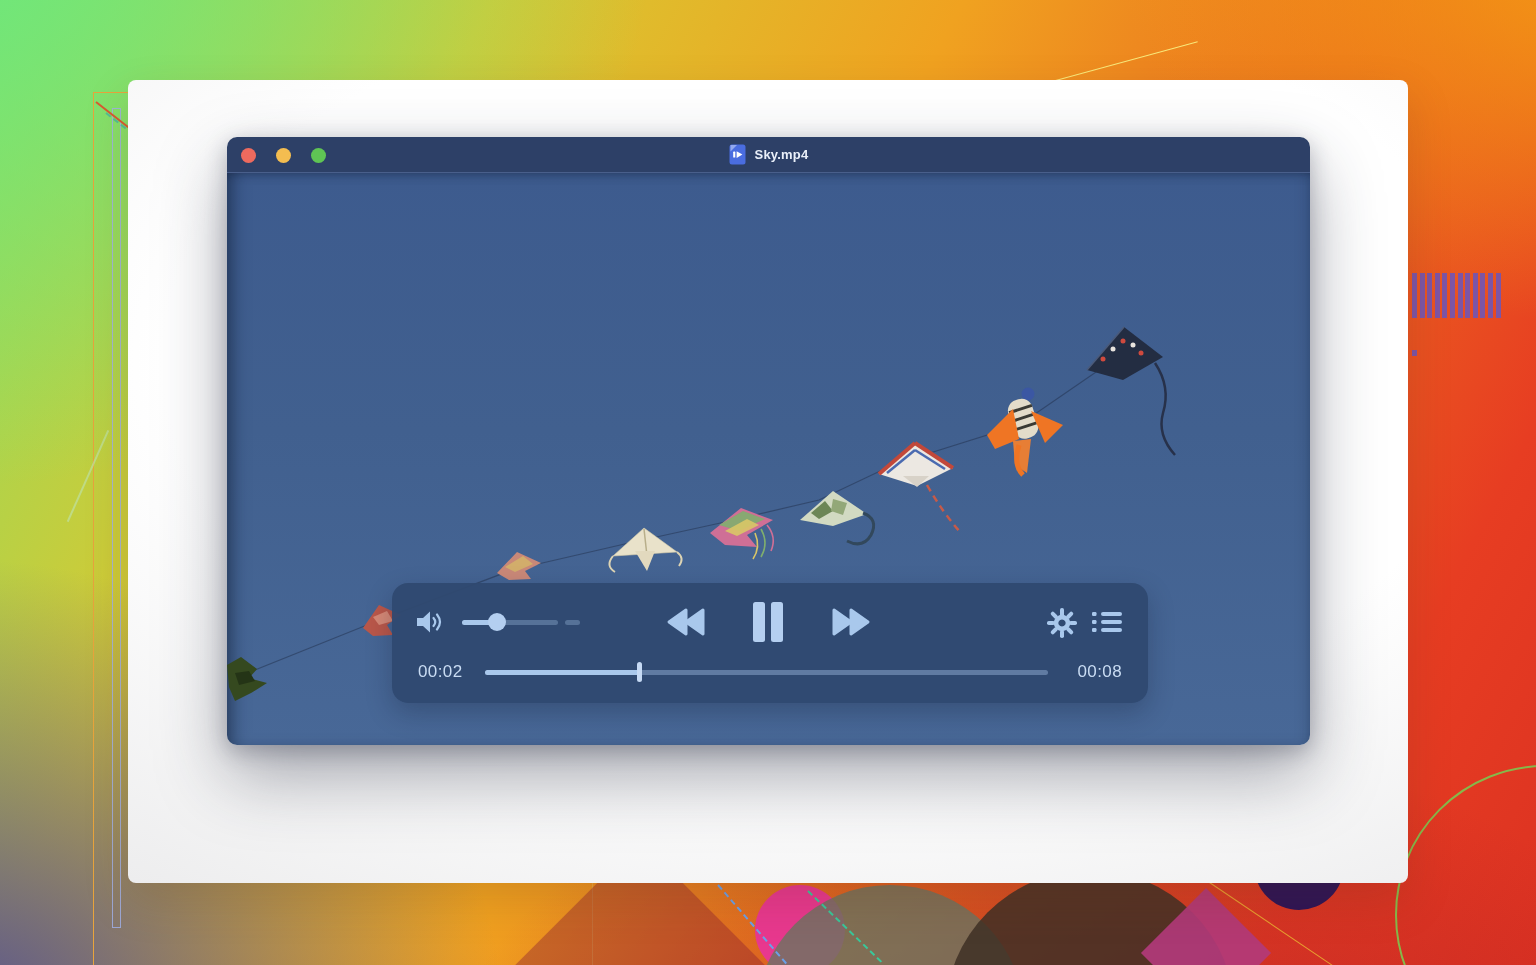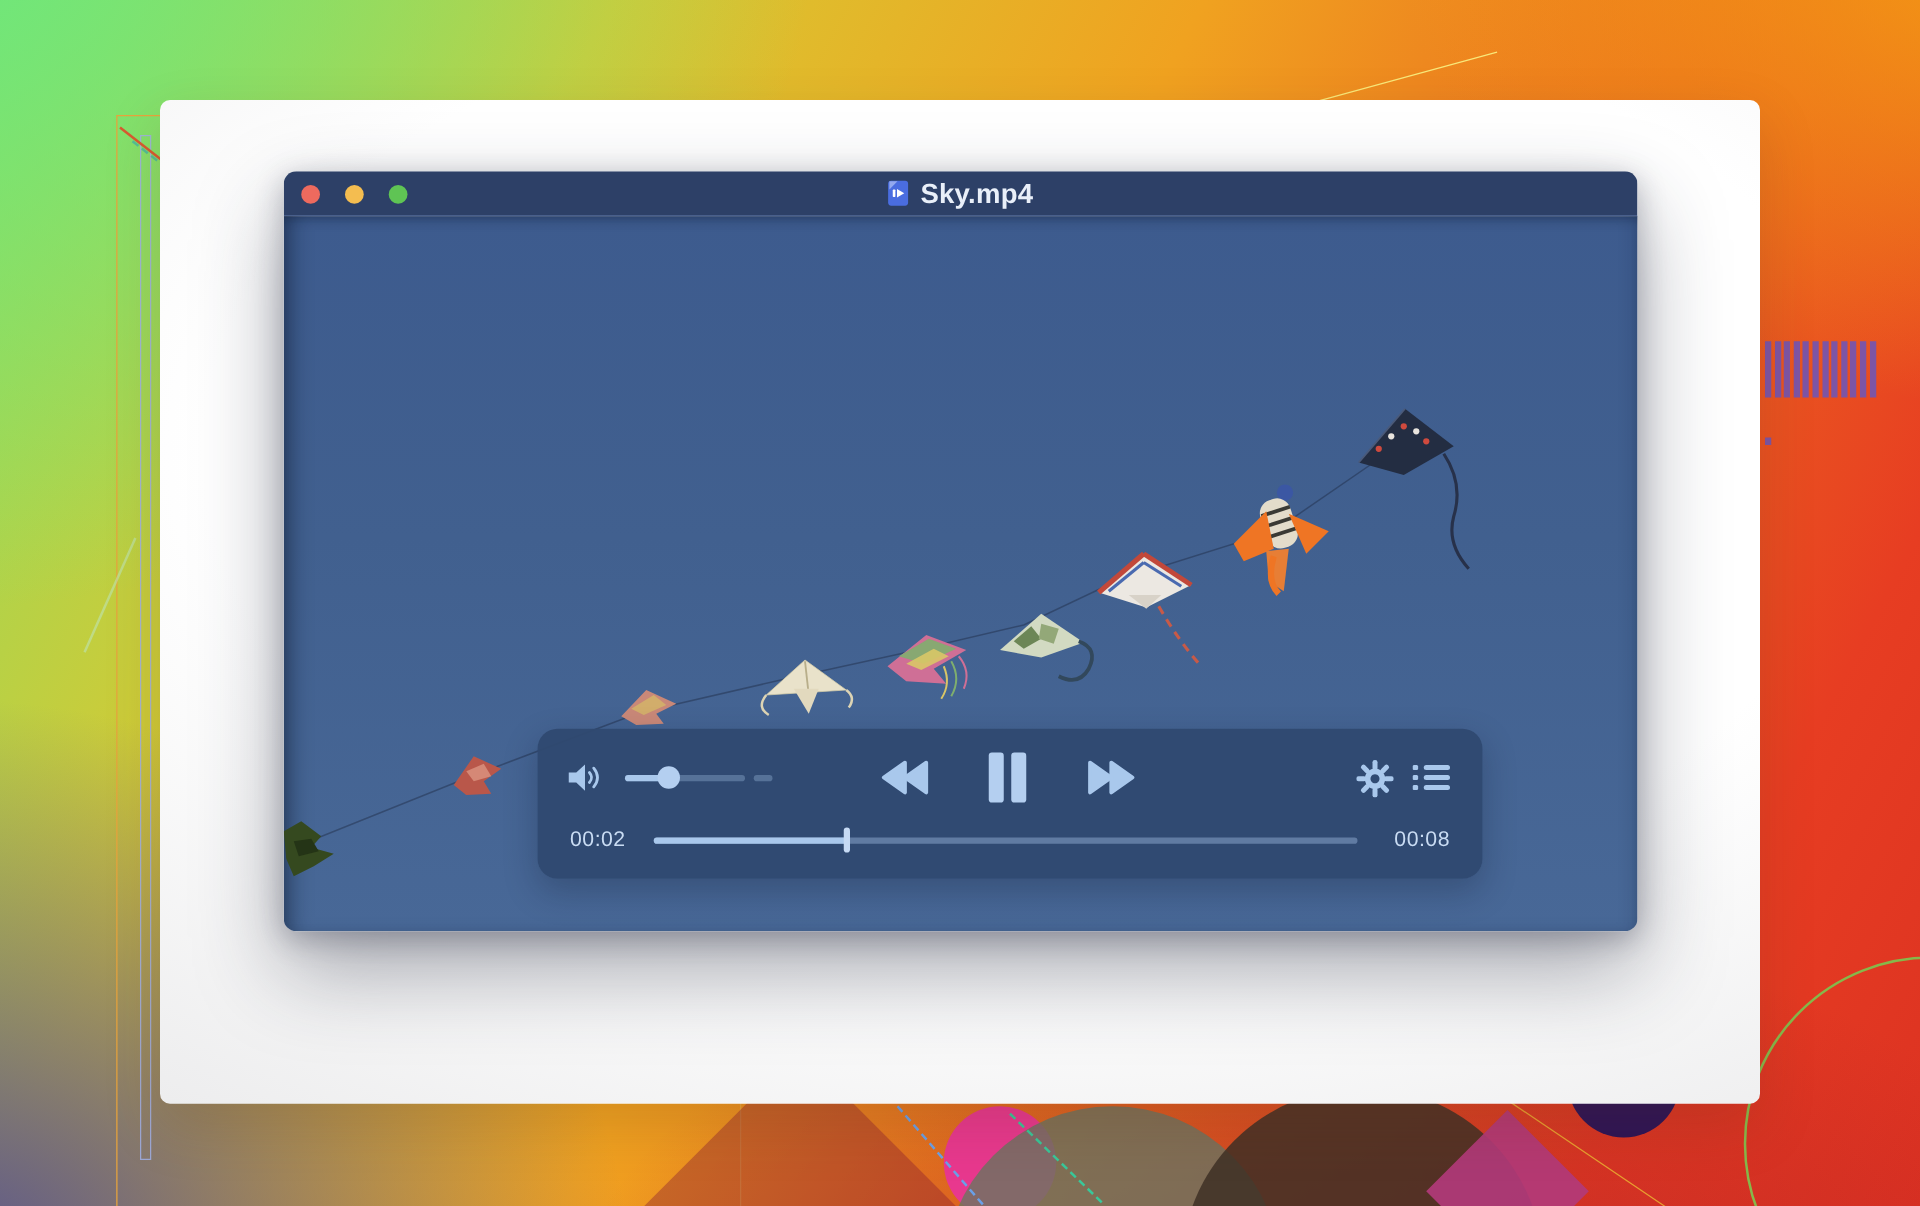--- a/index.html
+++ b/index.html
@@ -68,37 +68,36 @@
     position:relative; height:36px; background:#2d4067;
     border-bottom:1px solid rgba(125,155,205,.35);
     display:flex; align-items:center; justify-content:center;
   }
   .traffic { position:absolute; left:14px; top:10.5px; display:flex; gap:20px; }
   .tl { width:15px; height:15px; border-radius:50%; }
   .tl.red    { background:#ed6a5e; }
   .tl.yellow { background:#f4bd50; }
   .tl.green  { background:#5fc454; }
   .title-group { display:flex; align-items:center; gap:9px; }
-  .title-text { color:#e9eff9; font-size:22px; font-weight:600; letter-spacing:.2px; }
+  .title-text { color:#e9eff9; font-size:13px; font-weight:600; letter-spacing:.2px; }
 
   .video {
     position:relative; height:572px;
     background:linear-gradient(180deg, #3d5b8e 0%, #41608f 45%, #486897 100%);
     box-shadow:inset 14px 0 18px -10px rgba(10,20,40,.55),
                inset -10px 0 16px -12px rgba(10,20,40,.35),
                inset 0 8px 12px -9px rgba(10,20,40,.45);
   }
   .video > svg { position:absolute; inset:0; }
 
   
   .controlbar {
     position:absolute; left:165px; top:410px; width:756px; height:120px;
     background:rgba(47,73,112,.95); border-radius:16px;
     box-shadow:0 10px 26px rgba(10,20,40,.25);
-    margin-left:38px;
   }
   .cb { position:absolute; }
   .cbtn { cursor:default; }
 
   .volslider { left:70px; top:30px; width:118px; height:18px; }
   .vrail  { position:absolute; top:6.5px; height:5px; border-radius:3px; background:rgba(169,198,234,.32); }
   .vrailA { left:0; width:96px; }
   .vrailB { left:103px; width:15px; }
   .vfill  { position:absolute; top:6.5px; left:0; height:5px; border-radius:3px; background:#a9c8ec; }
   .vknob  { position:absolute; top:0; width:18px; height:18px; border-radius:50%; background:#b4cff0; }

